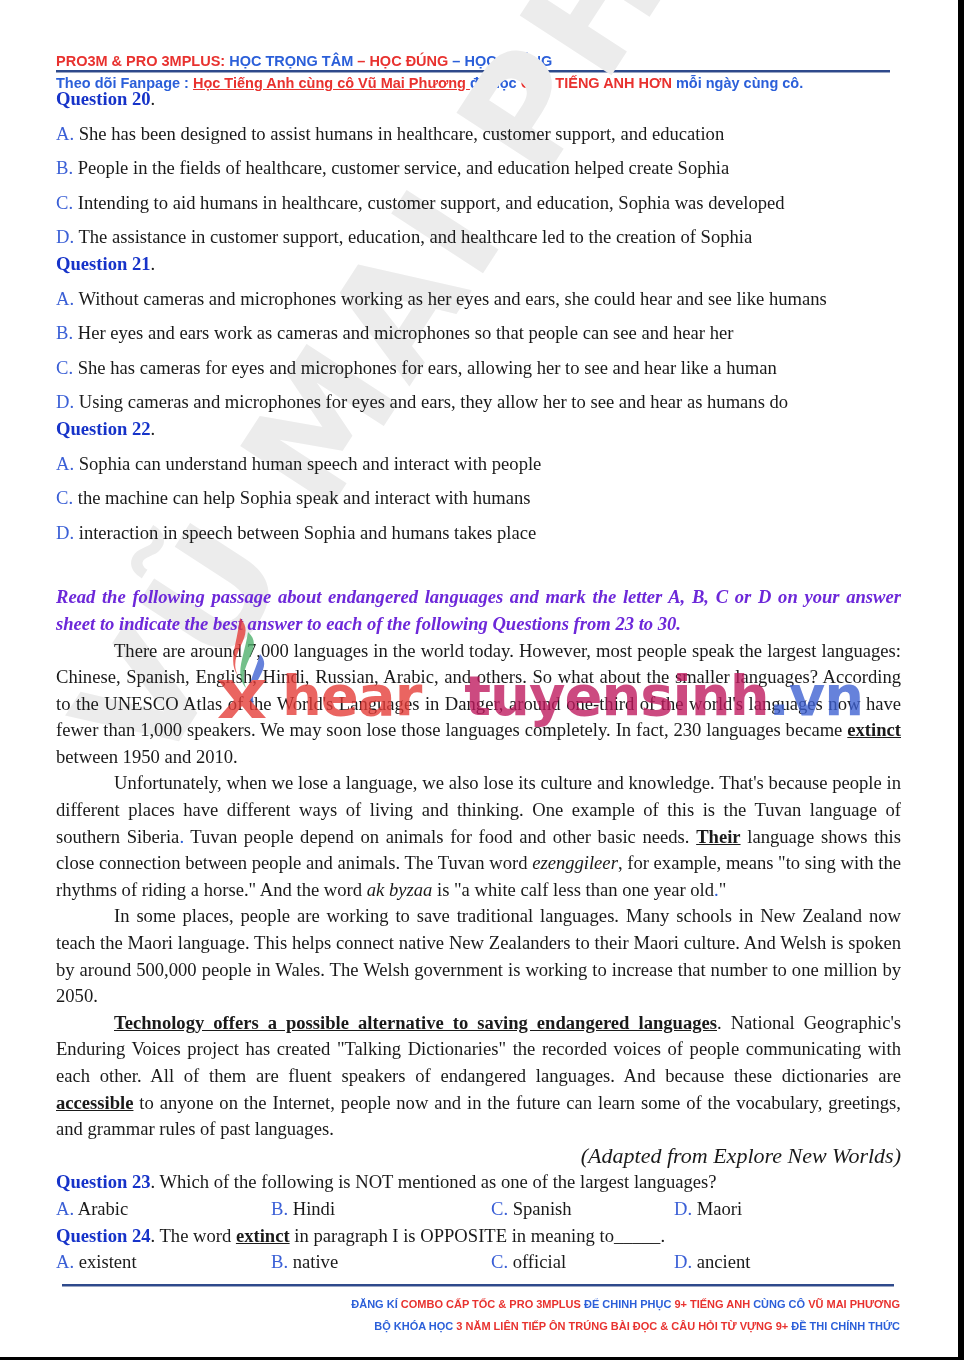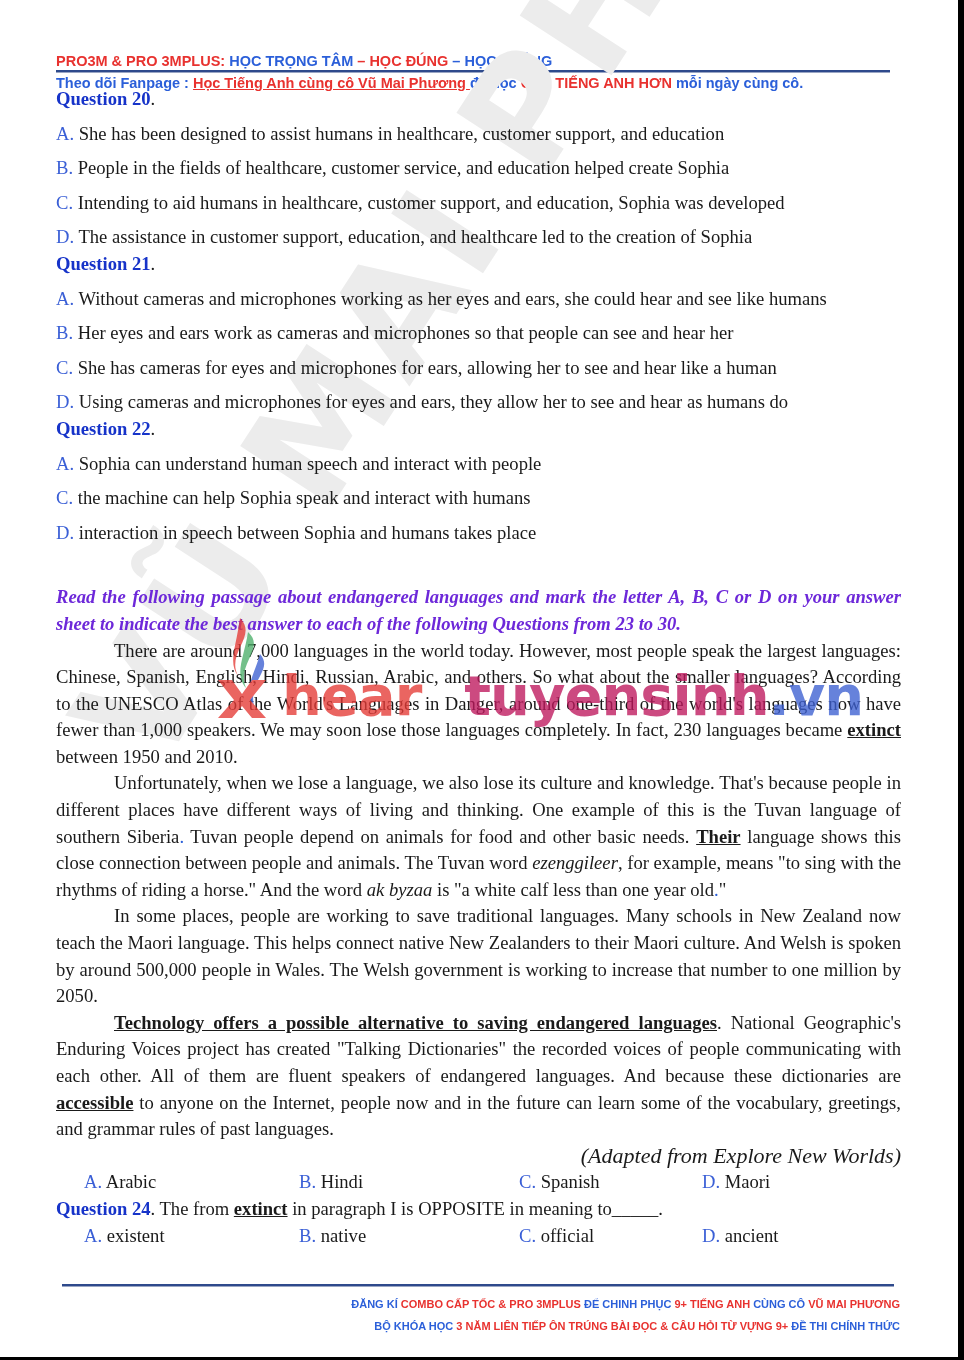--- a/index.html
+++ b/index.html
@@ -32,21 +32,21 @@
   .line1 { white-space: nowrap; margin-top: 8px; }
   .instr {
     color: #6d28d9; font-weight: bold; font-style: italic; text-align: justify;
     margin-top: 38px;
   }
   .para { text-align: justify; text-indent: 58px; }
   .bu { font-weight: bold; text-decoration: underline; }
   .it { font-style: italic; }
   .bluedot { color: #2b5fd9; }
   .source { text-align: right; font-style: italic; font-size: 22px; }
-  .opts4 { display: flex; margin-left: 28px; }
+  .opts4 { display: flex; }
   .opts4 > div { white-space: nowrap; }
   .opts4 > div:nth-child(1) { width: 215px; }
   .opts4 > div:nth-child(2) { width: 220px; }
   .opts4 > div:nth-child(3) { width: 183px; }
   .footer {
     position: absolute; left: 56px; top: 1293px; width: 844px; text-align: right;
     font-family: "Liberation Sans", sans-serif; font-weight: bold; font-size: 11px; line-height: 22px;
   }
   .wm-big {
     position: absolute; left: 40px; top: 700px; z-index: 1;
@@ -122,30 +122,31 @@
 
     <div>
       <div class="para"><span>There are around 7,000 languages in the world today. However, most people speak the largest languages: Chinese, Spanish, English, Hindi, Russian, Arabic, and others. So what about the smaller languages? According to the UNESCO Atlas of the World's Languages in Danger, around one-third of the world's languages now have fewer than 1,000 speakers. We may soon lose those languages completely. In fact, 230 languages became </span><span class="bu">extinct</span><span> between 1950 and 2010.</span></div>
       <div class="para"><span>Unfortunately, when we lose a language, we also lose its culture and knowledge. That's because people in different places have different ways of living and thinking. One example of this is the Tuvan language of southern Siberia</span><span class="bluedot">.</span><span> Tuvan people depend on animals for food and other basic needs. </span><span class="bu">Their</span><span> language shows this close connection between people and animals. The Tuvan word </span><span class="it">ezenggileer</span><span>, for example, means "to sing with the rhythms of riding a horse." And the word </span><span class="it">ak byzaa</span><span> is "a white calf less than one year old</span><span class="bluedot">.</span><span>"</span></div>
       <div class="para">In some places, people are working to save traditional languages. Many schools in New Zealand now teach the Maori language. This helps connect native New Zealanders to their Maori culture. And Welsh is spoken by around 500,000 people in Wales. The Welsh government is working to increase that number to one million by 2050.</div>
       <div class="para"><span class="bu">Technology offers a possible alternative to saving endangered languages</span><span>. National Geographic's Enduring Voices project has created "Talking Dictionaries" the recorded voices of people communicating with each other. All of them are fluent speakers of endangered languages. And because these dictionaries are </span><span class="bu">accessible</span><span> to anyone on the Internet, people now and in the future can learn some of the vocabulary, greetings, and grammar rules of past languages.</span></div>
       <div class="source">(Adapted from Explore New Worlds)</div>
     </div>
 
     <div>
+      <div><span class="qtitle">Question 23</span><span>. Which of the following is NOT mentioned as one of the largest languages?</span></div>
       <div class="opts4">
         <div><span class="opt-letter">A.</span><span> Arabic</span></div>
         <div><span class="opt-letter">B.</span><span> Hindi</span></div>
         <div><span class="opt-letter">C.</span><span> Spanish</span></div>
         <div><span class="opt-letter">D.</span><span> Maori</span></div>
       </div>
     </div>
 
     <div>
-      <div><span class="qtitle">Question 24</span><span>. The from </span><span class="bu">extinct</span><span> in paragraph I is OPPOSITE in meaning to_____.</span></div>
+      <div><span class="qtitle">Question 24</span><span>. The word </span><span class="bu">extinct</span><span> in paragraph I is OPPOSITE in meaning to_____.</span></div>
       <div class="opts4">
         <div><span class="opt-letter">A.</span><span> existent</span></div>
         <div><span class="opt-letter">B.</span><span> native</span></div>
         <div><span class="opt-letter">C.</span><span> official</span></div>
         <div><span class="opt-letter">D.</span><span> ancient</span></div>
       </div>
     </div>
   </div>
 
   <div class="rule" style="top:1284px; left:62px; width:832px;"></div>

